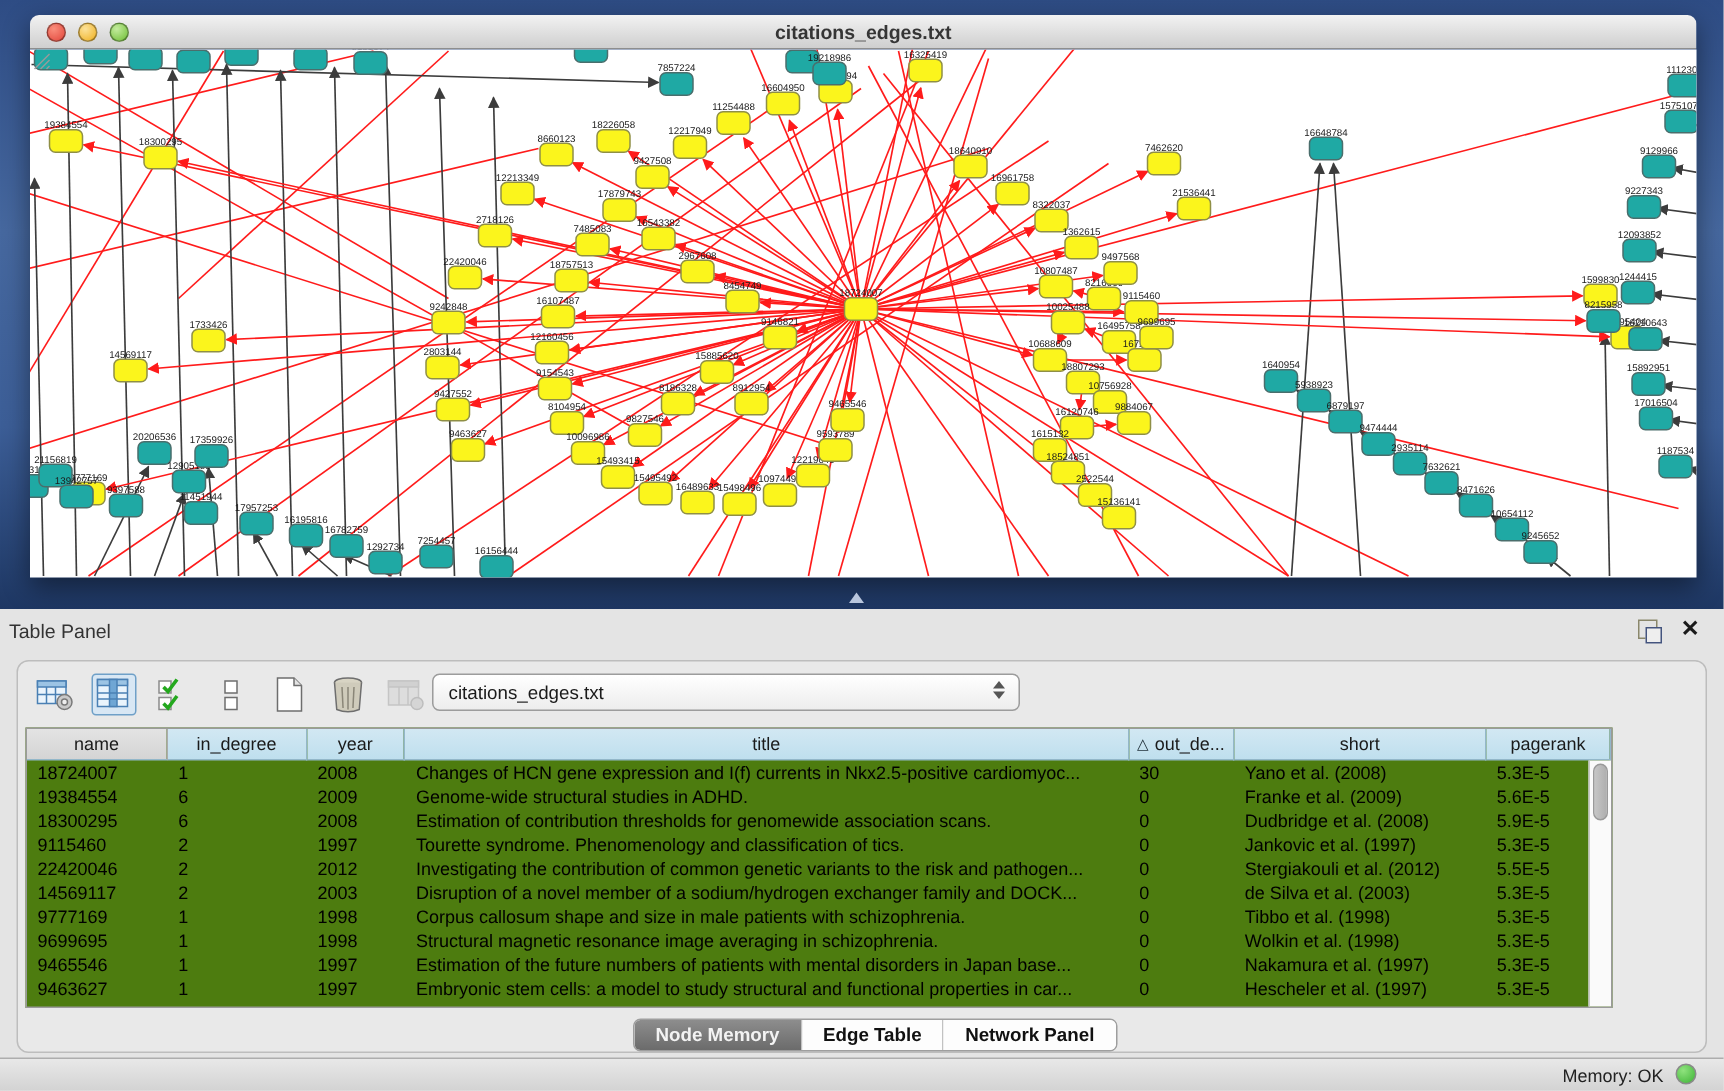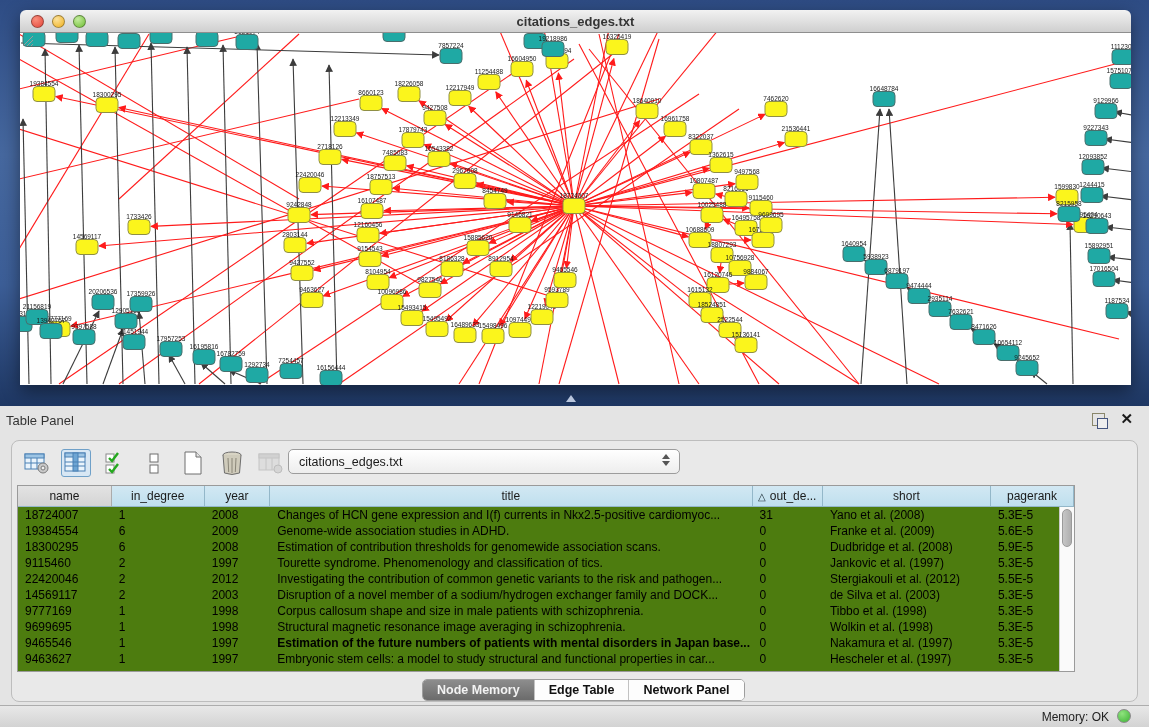--- a/index.html
+++ b/index.html
@@ -564,29 +564,29 @@
           <div class="hcell" style="width: 72px;"><span class="sort-tri">△</span>out_de...</div>
           <div class="hcell" style="width: 172px;">short</div>
           <div class="hcell" style="width: 85px;">pagerank</div>
         </div>
       <div id="gridBody">
           <div class="grid-row">
             <div class="gcell" style="width: 96px;">18724007</div>
             <div class="gcell" style="width: 95px;">1</div>
             <div class="gcell" style="width: 67px;">2008</div>
             <div class="gcell" style="width: 494px;">Changes of HCN gene expression and I(f) currents in Nkx2.5-positive cardiomyoc...</div>
-            <div class="gcell" style="width: 72px;">31</div>
+            <div class="gcell" style="width: 72px;">30</div>
             <div class="gcell" style="width: 172px;">Yano et al. (2008)</div>
             <div class="gcell" style="width: 85px;">5.3E-5</div>
           </div>
           <div class="grid-row">
             <div class="gcell" style="width: 96px;">19384554</div>
             <div class="gcell" style="width: 95px;">6</div>
             <div class="gcell" style="width: 67px;">2009</div>
-            <div class="gcell" style="width: 494px;">Genome-wide association studies in ADHD.</div>
+            <div class="gcell" style="width: 494px;">Genome-wide structural studies in ADHD.</div>
             <div class="gcell" style="width: 72px;">0</div>
             <div class="gcell" style="width: 172px;">Franke et al. (2009)</div>
             <div class="gcell" style="width: 85px;">5.6E-5</div>
           </div>
           <div class="grid-row">
             <div class="gcell" style="width: 96px;">18300295</div>
             <div class="gcell" style="width: 95px;">6</div>
             <div class="gcell" style="width: 67px;">2008</div>
             <div class="gcell" style="width: 494px;">Estimation of contribution thresholds for genomewide association scans.</div>
             <div class="gcell" style="width: 72px;">0</div>
@@ -635,21 +635,21 @@
             <div class="gcell" style="width: 67px;">1998</div>
             <div class="gcell" style="width: 494px;">Structural magnetic resonance image averaging in schizophrenia.</div>
             <div class="gcell" style="width: 72px;">0</div>
             <div class="gcell" style="width: 172px;">Wolkin et al. (1998)</div>
             <div class="gcell" style="width: 85px;">5.3E-5</div>
           </div>
           <div class="grid-row">
             <div class="gcell" style="width: 96px;">9465546</div>
             <div class="gcell" style="width: 95px;">1</div>
             <div class="gcell" style="width: 67px;">1997</div>
-            <div class="gcell" style="width: 494px; font-weight: bold;">Estimation of the future numbers of patients with mental disorders in Japan base...</div>
+            <div class="gcell" style="width: 494px;">Estimation of the future numbers of patients with mental disorders in Japan base...</div>
             <div class="gcell" style="width: 72px;">0</div>
             <div class="gcell" style="width: 172px;">Nakamura et al. (1997)</div>
             <div class="gcell" style="width: 85px;">5.3E-5</div>
           </div>
           <div class="grid-row">
             <div class="gcell" style="width: 96px;">9463627</div>
             <div class="gcell" style="width: 95px;">1</div>
             <div class="gcell" style="width: 67px;">1997</div>
             <div class="gcell" style="width: 494px;">Embryonic stem cells: a model to study structural and functional properties in car...</div>
             <div class="gcell" style="width: 72px;">0</div>

